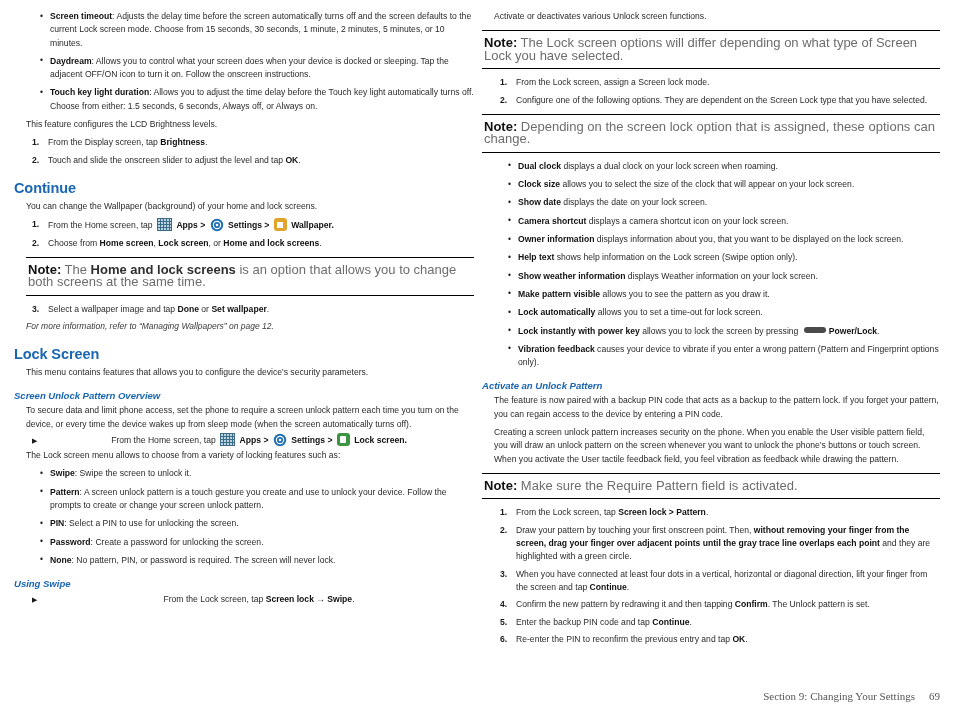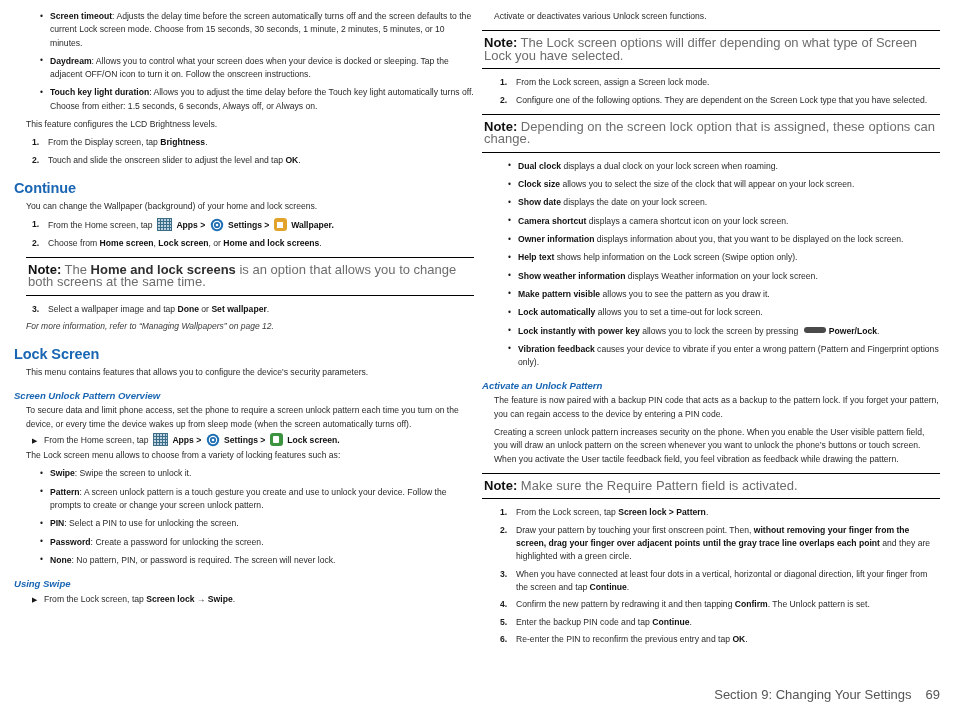--- a/index.html
+++ b/index.html
@@ -110,20 +110,21 @@
     font-weight: bold;
     font-size: 8.6px;
     color: #1a1a1a;
   }
   ol.steps.start3 { counter-reset: st 2; }
 
   ul.arrow {
     list-style: none;
     margin: 0 0 2px 0;
     padding: 0;
+    text-align: center;
   }
   ul.arrow > li {
     position: relative;
     font-size: 8.6px;
     line-height: 14px;
     padding-left: 30px;
     margin-bottom: 2px;
     color: #2a2a2a;
   }
   ul.arrow > li::before {
@@ -211,22 +212,23 @@
     margin: 0 3px;
   }
 
   
   .footer {
     position: absolute;
     left: 0;
     right: 14px;
     bottom: 14px;
     text-align: right;
-    font-size: 13px;
+    font-size: 11px;
     color: #555;
+    font-family: Liberation Serif, serif;
   }
   .footer .pg { margin-left: 14px; }
 </style>
 </head>
 <body>
 
 <div class="page">
 
   <div class="col col-left">
 

